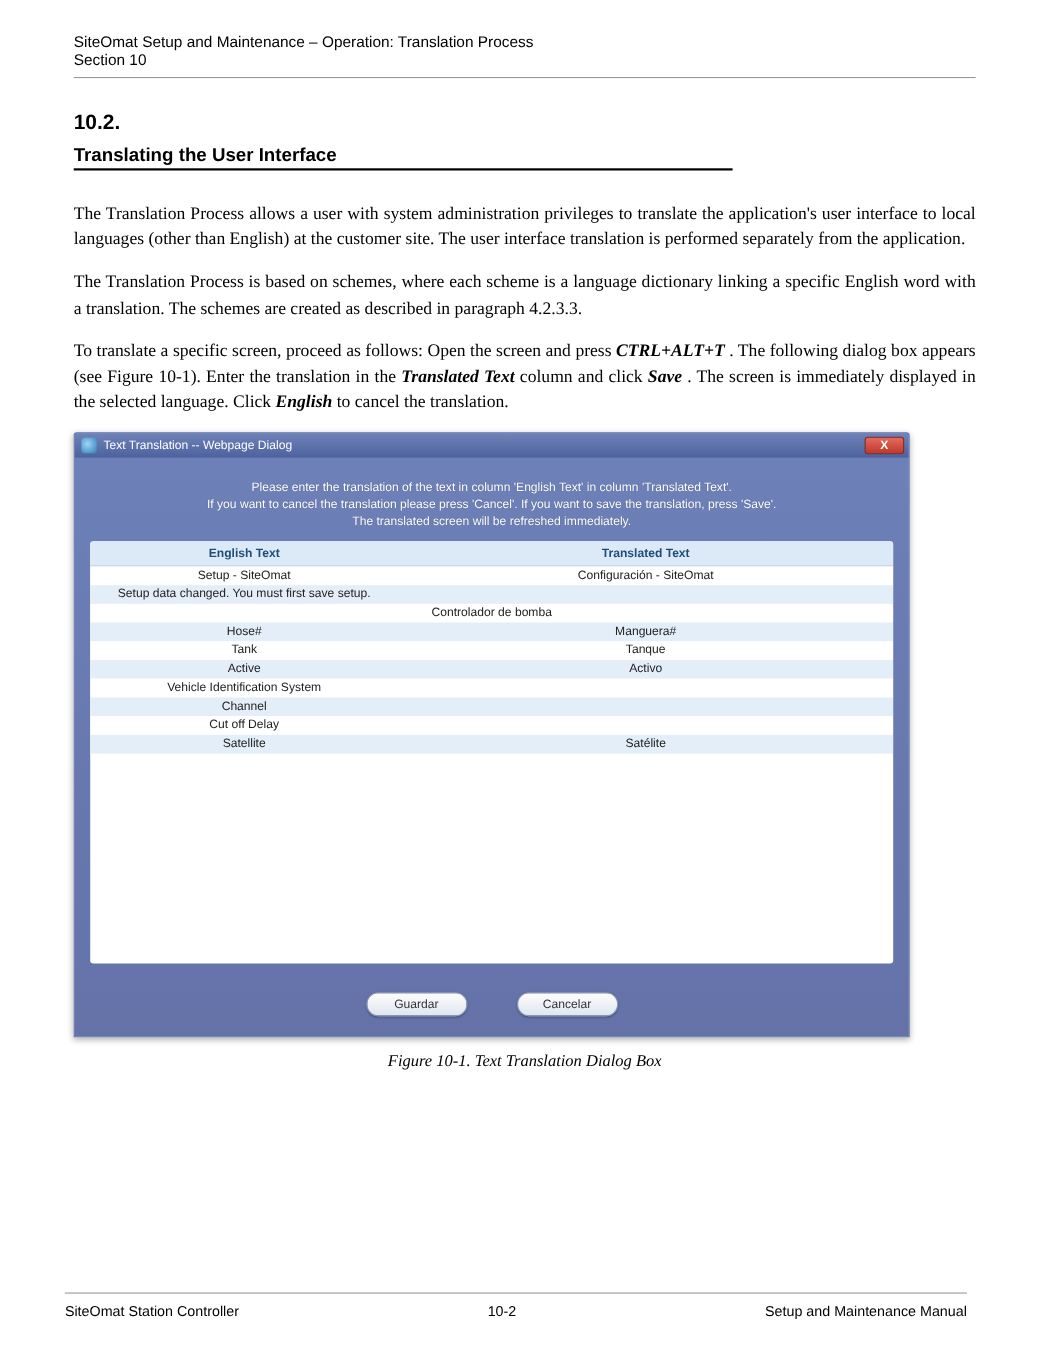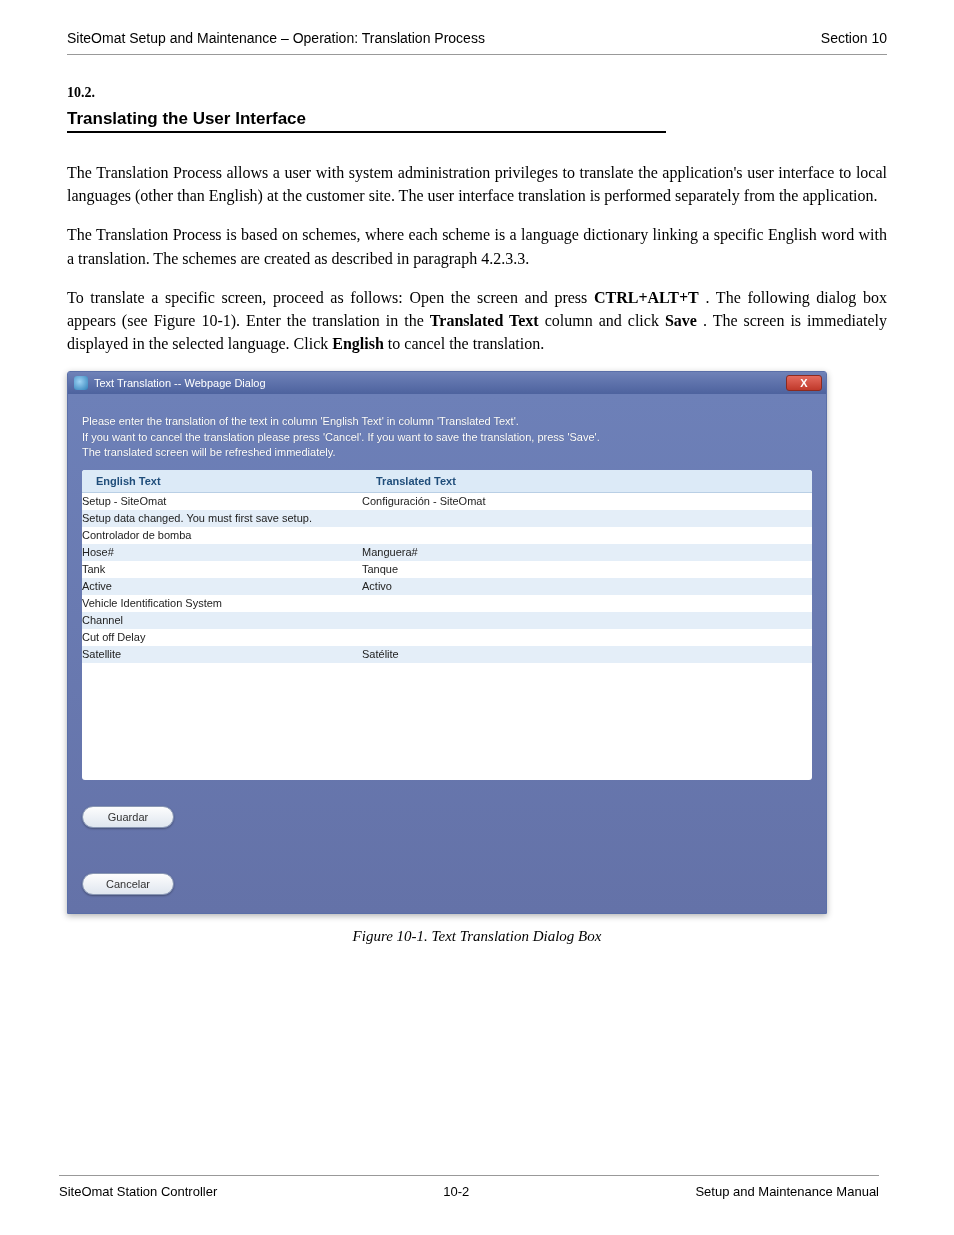--- a/index.html
+++ b/index.html
@@ -18,44 +18,45 @@
     position: relative;
   }
   .header-row {
     display: flex;
     justify-content: space-between;
     font-family: Arial, sans-serif;
     font-size: 14px;
     padding: 0 0 8px 0;
     border-bottom: 1px solid #999;
     margin-bottom: 30px;
+    flex-direction: column;
   }
   .section-num {
-    font-family: Liberation Serif, serif;
-    font-size: 14px;
+    font-family: Liberation Sans, sans-serif;
+    font-size: 19px;
     font-weight: bold;
     margin-bottom: 8px;
   }
   .section-title {
     font-family: Arial, sans-serif;
     font-size: 17px;
     font-weight: bold;
     border-bottom: 2px solid #000;
     display: inline-block;
     padding: 0 360px 2px 0;
     margin-bottom: 28px;
   }
   .body-text {
     font-family: "Times New Roman", serif;
     font-size: 16px;
     line-height: 1.45;
     text-align: justify;
     margin-bottom: 16px;
   }
-  .body-text b { font-weight: bold; }
+  .body-text b { font-weight: bold; font-style: italic; }
   .screenshot {
     width: 760px;
     margin: 12px 0 0 0;
     border: 1px solid #5a6fa8;
     background: linear-gradient(#6b7fb7,#5a6fa8);
     box-shadow: 0 2px 6px rgba(0,0,0,0.3);
     border-radius: 3px 3px 0 0;
     position: relative;
   }
   .titlebar {
@@ -82,33 +83,34 @@
     border-radius: 3px;
     color: #fff;
     display: flex; align-items: center; justify-content: center;
     font-size: 11px; font-weight: bold;
     margin-left: auto; margin-right: 4px;
     cursor: pointer;
   }
   .dialog-inner {
     background: linear-gradient(#6d80b8, #6472a8);
     padding: 20px 14px 18px 14px;
+    text-align: center;
   }
   .instructions {
     font-family: Tahoma, Arial, sans-serif;
     font-size: 11px;
     color: #fff;
     line-height: 1.4;
     margin-bottom: 10px;
     text-shadow: 0 0 1px rgba(0,0,0,.3);
   }
   .grid {
     background: #fff;
     border-radius: 3px;
-    height: 310px;
+    height: 384px;
     overflow: hidden;
     font-family: Tahoma, Arial, sans-serif;
     font-size: 11px;
     color: #222;
   }
   .grid-head {
     display: flex;
     background: #dceaf7;
     border-bottom: 1px solid #b9cfe5;
   }
@@ -129,21 +131,20 @@
     white-space: nowrap;
     overflow: hidden;
   }
   .grid-body .row:nth-child(even) { background: #e4eef8; }
   .grid-body .row:nth-child(odd) { background: #ffffff; }
   .button-row {
     display: flex;
     justify-content: center;
     gap: 45px;
     margin-top: 26px;
-    flex-direction: column;
   }
   .glass-btn {
     width: 92px; height: 22px;
     border-radius: 12px;
     background: linear-gradient(#fdfdfd,#dfe6ef);
     border: 1px solid #8a98b4;
     font-family: Tahoma, Arial, sans-serif;
     font-size: 11px;
     color: #333;
     display: flex; align-items: center; justify-content: center;

